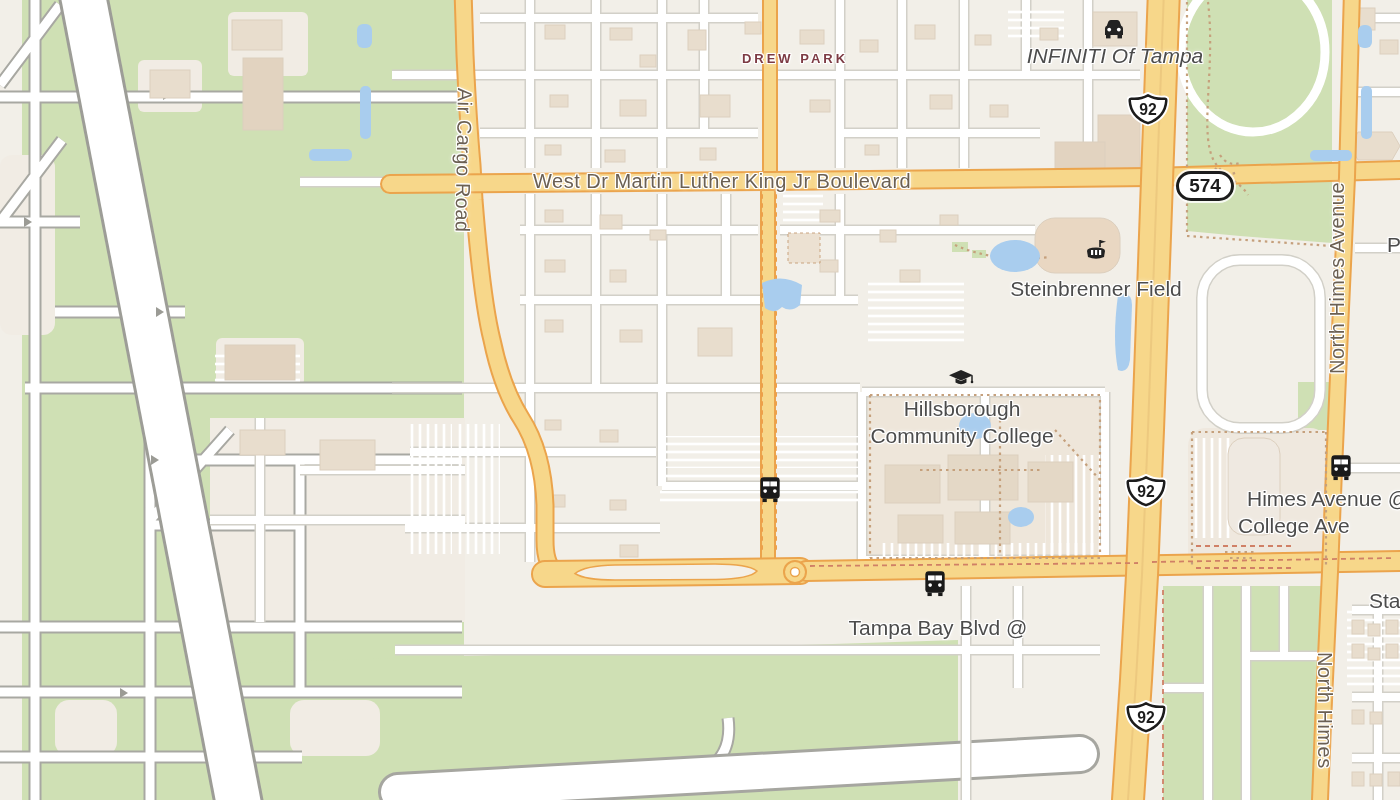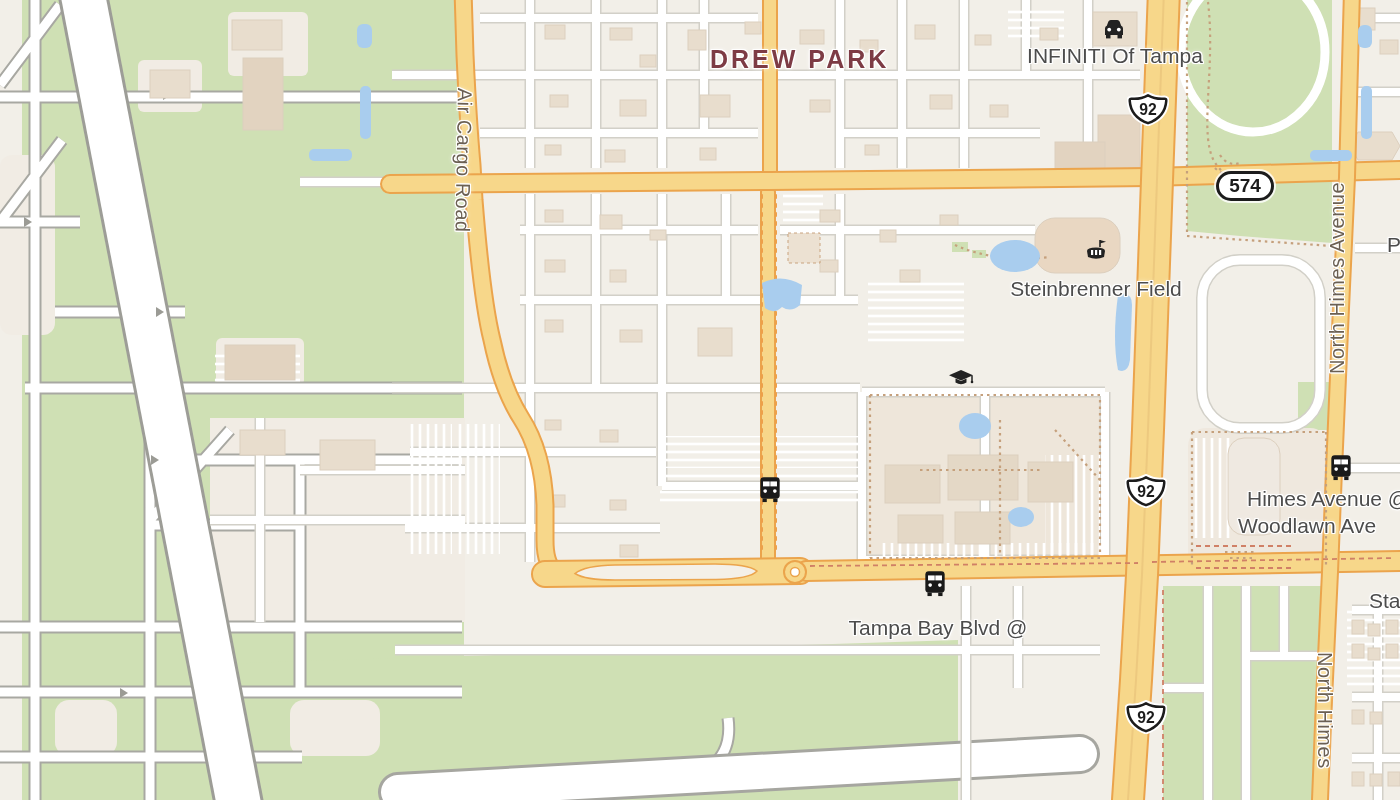--- a/index.html
+++ b/index.html
@@ -4,21 +4,21 @@
 <style>
   html,body{margin:0;padding:0;background:#f2efe8;}
   #map{position:relative;width:1400px;height:800px;overflow:hidden;
        font-family:"Liberation Sans",sans-serif;background:#f2efe8;}
   #map svg.base{position:absolute;left:0;top:0;}
   .lbl{position:absolute;color:#4c4c4c;font-size:21px;line-height:26px;white-space:nowrap;
        text-shadow:0 1px 0 #fff,0 -1px 0 #fff,1px 0 0 #fff,-1px 0 0 #fff,
                    1px 1px 0 #fff,-1px -1px 0 #fff,1px -1px 0 #fff,-1px 1px 0 #fff,0 0 5px #fff;}
   .lbl.center{text-align:center;}
   .poi2{line-height:24px;}
-  .neighborhood{color:#7d3b44;font-weight:bold;font-size:25px;letter-spacing:3px;}
+  .neighborhood{color:#7d3b44;font-weight:bold;font-size:13px;letter-spacing:3px;}
   .roadlbl{color:#6b6053;font-size:20px;letter-spacing:.5px;}
   .rot{transform-origin:0 0;}
   .stop{line-height:28px;}
   .shield574{position:absolute;width:52px;height:24px;background:#fff;border:3px solid #1c1c1c;
        border-radius:15px;color:#1c1c1c;font-weight:bold;font-size:19px;text-align:center;
        line-height:24px;box-shadow:0 0 0 2px #ffffffcc;}
   .icon{position:absolute;}
 </style>
 </head>
 <body>
@@ -245,22 +245,23 @@
 
 <div class="icon" style="left:1099px;top:16px;">
   <svg width="30" height="26" viewBox="0 0 30 26">
     <path d="M6,19 L6,12.5 Q6,10.4 7.8,9.8 L9.4,5.6 Q10,4 11.7,4 L18.3,4 Q20,4 20.6,5.6 L22.2,9.8 Q24,10.4 24,12.5 L24,19 Z" fill="#222"></path>
     <circle cx="10.2" cy="13.6" r="1.9" fill="#fff"></circle>
         <circle cx="19.8" cy="13.6" r="1.9" fill="#fff"></circle>
     <rect x="7" y="19" width="4.5" height="3.4" fill="#222"></rect>
         <rect x="18.5" y="19" width="4.5" height="3.4" fill="#222"></rect>
   </svg>
 </div>
-<div class="lbl center" style="left:1013px;top:43px;width:204px;">INFINITI Of Tampa</div>
-
+<div class="lbl center" style="left:1013px;top:43px;width:204px;font-style:italic;">INFINITI Of Tampa</div>
+
+<div class="lbl roadlbl" style="left:533px;top:168px;">West Dr Martin Luther King Jr Boulevard</div>
 
 <div class="lbl roadlbl rot" style="left:478px;top:88px;transform:rotate(91deg);">Air Cargo Road</div>
 
 <div class="lbl roadlbl rot" style="left:1324px;top:374px;transform:rotate(-90deg);">North Himes Avenue</div>
 
 <div class="lbl roadlbl rot" style="left:1338px;top:652px;transform:rotate(90deg);">North Himes</div>
 
 <div class="icon" style="left:1082px;top:238px;">
   <svg width="28" height="26" viewBox="0 0 28 26">
     <line x1="18" y1="2" x2="18" y2="9" stroke="#222" stroke-width="1.6"></line>
@@ -275,20 +276,24 @@
   <div>Steinbrenner Field</div>
 </div>
 
 <div class="icon" style="left:947px;top:368px;">
   <svg width="28" height="22" viewBox="0 0 28 22">
     <polygon points="14,2 26,7.2 14,12.4 2,7.2" fill="#222"></polygon>
     <path d="M8.5,10.5 L8.5,14.5 Q14,18 19.5,14.5 L19.5,10.5 L14,13 Z" fill="#222"></path>
     <line x1="25" y1="7.5" x2="25" y2="13" stroke="#222" stroke-width="1.5"></line>
     <circle cx="25" cy="14" r="1.3" fill="#222"></circle>
   </svg>
+</div>
+<div class="lbl center poi2" style="left:846px;top:395px;width:232px;line-height:27px;">
+  <div>Hillsborough</div>
+  <div>Community College</div>
 </div>
 
 <div class="icon" style="left:757px;top:475px;">
   <svg width="26" height="29" viewBox="0 0 24 27">
     <rect x="3" y="2" width="18" height="20" rx="3.2" fill="#1a1a1a"></rect>
     <rect x="5.5" y="6" width="6.2" height="4.6" fill="#fff"></rect>
         <rect x="12.3" y="6" width="6.2" height="4.6" fill="#fff"></rect>
     <circle cx="7.5" cy="15" r="1.7" fill="#fff"></circle>
         <circle cx="16.5" cy="15" r="1.7" fill="#fff"></circle>
     <rect x="5" y="22" width="4" height="3.2" fill="#1a1a1a"></rect>
@@ -316,21 +321,21 @@
     <rect x="3" y="2" width="18" height="20" rx="3.2" fill="#1a1a1a"></rect>
     <rect x="5.5" y="6" width="6.2" height="4.6" fill="#fff"></rect>
         <rect x="12.3" y="6" width="6.2" height="4.6" fill="#fff"></rect>
     <circle cx="7.5" cy="15" r="1.7" fill="#fff"></circle>
         <circle cx="16.5" cy="15" r="1.7" fill="#fff"></circle>
     <rect x="5" y="22" width="4" height="3.2" fill="#1a1a1a"></rect>
         <rect x="15" y="22" width="4" height="3.2" fill="#1a1a1a"></rect>
   </svg>
 </div>
 <div class="lbl stop" style="left:1247px;top:485px;">Himes Avenue @</div>
-<div class="lbl stop" style="left:1238px;top:512px;">Woodlawn Ave</div>
+<div class="lbl stop" style="left:1238px;top:512px;">College Ave</div>
 
 <div class="lbl" style="left:1347px;top:588px;margin-left:22px;">Stadi</div>
 <div class="lbl" style="left:1371px;top:232px;margin-left:16px;">Pa</div>
 
 <div class="icon" style="left:1127px;top:92px;">
   <svg width="42" height="34" viewBox="0 0 40 32">
     <path d="M20,3 C15,5.8 9.5,6.6 4.5,6.2 C3,6.1 2.5,6.8 2.6,8.2 C3.2,17 7.5,25 20,29.5 C32.5,25 36.8,17 37.4,8.2 C37.5,6.8 37,6.1 35.5,6.2 C30.5,6.6 25,5.8 20,3 Z" fill="#fff" stroke="#fff" stroke-width="6"></path>
     <path d="M20,3 C15,5.8 9.5,6.6 4.5,6.2 C3,6.1 2.5,6.8 2.6,8.2 C3.2,17 7.5,25 20,29.5 C32.5,25 36.8,17 37.4,8.2 C37.5,6.8 37,6.1 35.5,6.2 C30.5,6.6 25,5.8 20,3 Z" fill="#fff" stroke="#1c1c1c" stroke-width="2.4"></path>
     <text x="20" y="21.5" text-anchor="middle" font-family="Liberation Sans, sans-serif" font-size="15" font-weight="bold" fill="#1c1c1c">92</text>
   </svg>
@@ -342,15 +347,15 @@
     <text x="20" y="21.5" text-anchor="middle" font-family="Liberation Sans, sans-serif" font-size="15" font-weight="bold" fill="#1c1c1c">92</text>
   </svg>
 </div>
 <div class="icon" style="left:1125px;top:700px;">
   <svg width="42" height="34" viewBox="0 0 40 32">
     <path d="M20,3 C15,5.8 9.5,6.6 4.5,6.2 C3,6.1 2.5,6.8 2.6,8.2 C3.2,17 7.5,25 20,29.5 C32.5,25 36.8,17 37.4,8.2 C37.5,6.8 37,6.1 35.5,6.2 C30.5,6.6 25,5.8 20,3 Z" fill="#fff" stroke="#fff" stroke-width="6"></path>
     <path d="M20,3 C15,5.8 9.5,6.6 4.5,6.2 C3,6.1 2.5,6.8 2.6,8.2 C3.2,17 7.5,25 20,29.5 C32.5,25 36.8,17 37.4,8.2 C37.5,6.8 37,6.1 35.5,6.2 C30.5,6.6 25,5.8 20,3 Z" fill="#fff" stroke="#1c1c1c" stroke-width="2.4"></path>
     <text x="20" y="21.5" text-anchor="middle" font-family="Liberation Sans, sans-serif" font-size="15" font-weight="bold" fill="#1c1c1c">92</text>
   </svg>
 </div>
-<div class="shield574" style="left:1176px;top:171px;margin-left:40px;">574</div>
+<div class="shield574" style="left:1176px;top:171px;">574</div>
 
 </div>
 
 </body></html>

